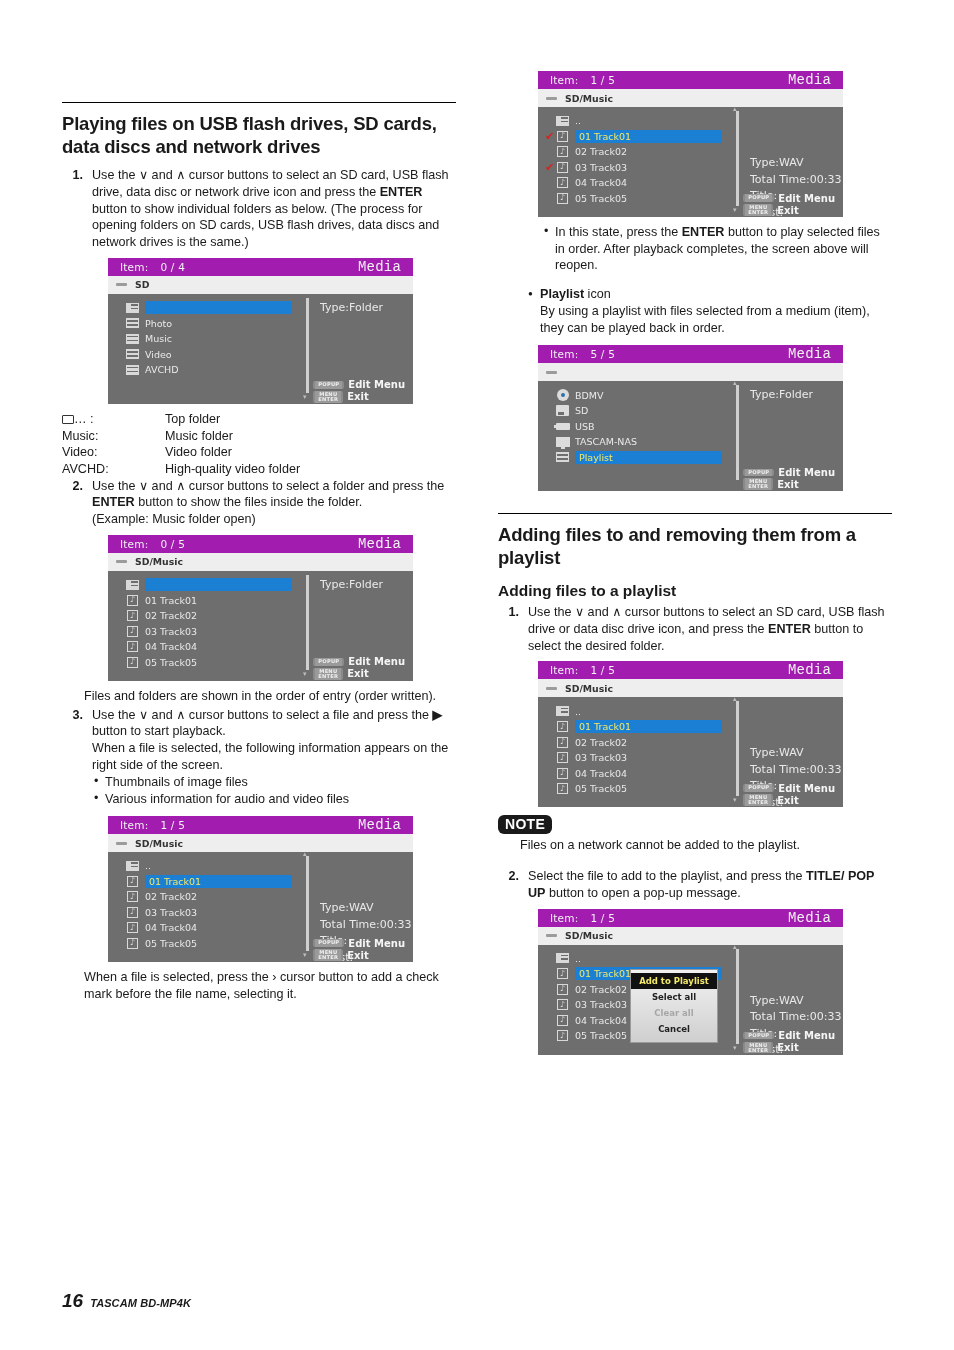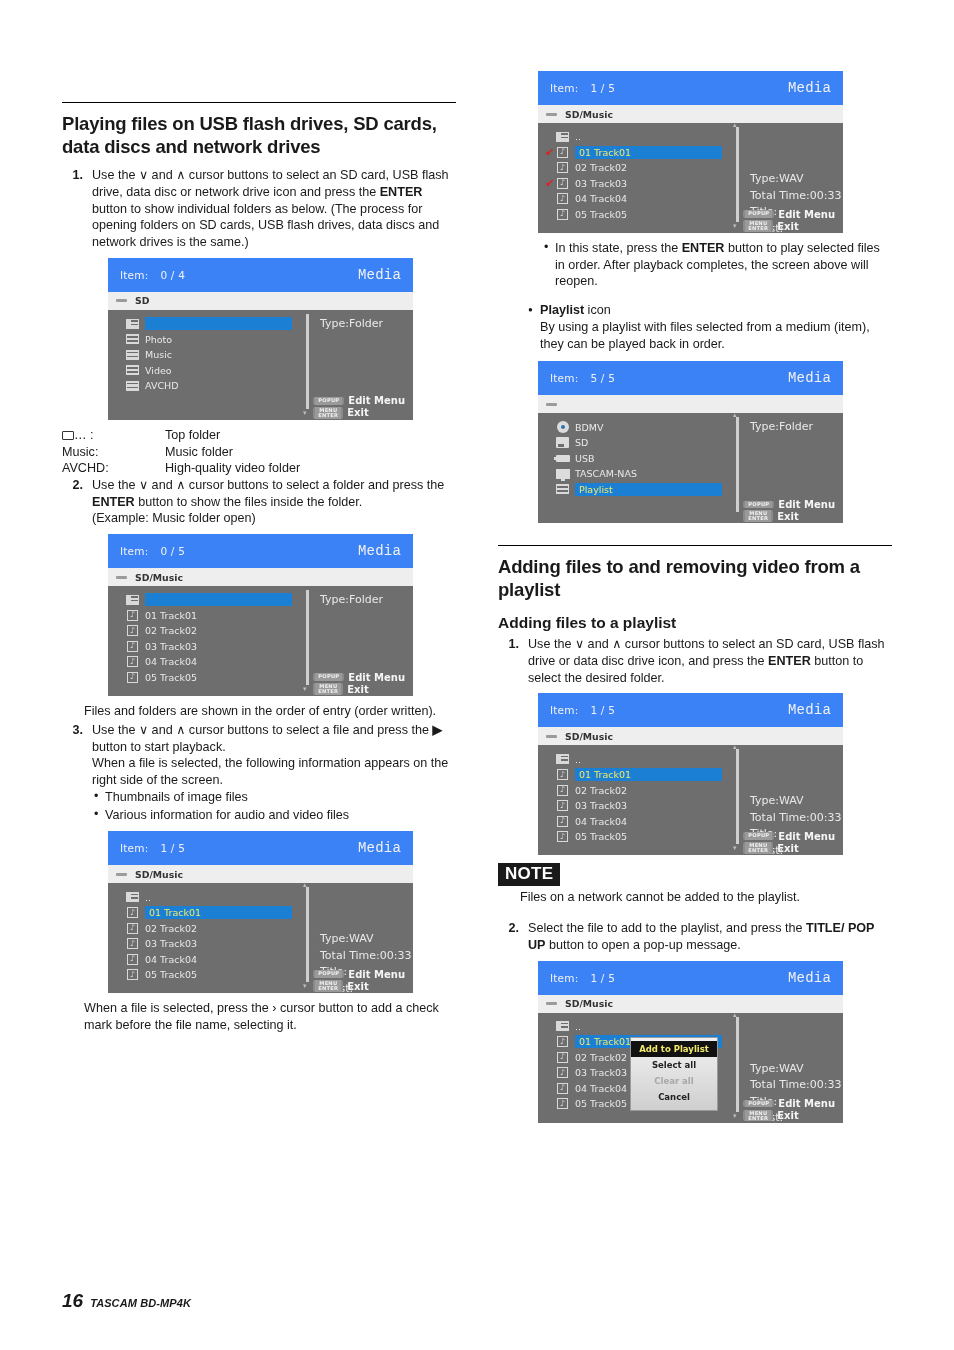--- a/index.html
+++ b/index.html
@@ -50,34 +50,35 @@
   b, strong { font-weight:bold; }
 
   
   .legend { font-size:12.6px; line-height:1.33; margin:2px 0 0 0; }
   .legend .row { display:flex; }
   .legend .k { width:103px; flex:0 0 103px; }
 
   
   .note-badge {
     display:inline-block; background:#1a1a1a; color:#fff;
-    font-size:17px; font-weight:bold; padding:1px 7px 2px 7px;
+    font-size:14px; font-weight:bold; padding:1px 7px 2px 7px;
     letter-spacing:0.3px;
+    border-radius:6px;
   }
   .note-wrap { margin:8px 0 4px 0; }
   .note-text { font-size:12.6px; line-height:1.33; margin-left:22px; margin-top:3px;}
 
   
   .screen {
     width:305px; background:#6e6e6e; margin:7px 0 7px 46px;
     font-family:"DejaVu Sans", sans-serif;
     position:relative; color:#e8e8e8;
   }
   .scr-title {
-    background:#3b82f6; height:34px; display:flex; align-items:center;
+    background:#a21caf; height:18px; display:flex; align-items:center;
     padding:0 12px; font-size:10.5px; color:#f2f2f2; letter-spacing:0.2px;
   }
   .scr-title .lbl { margin-right:12px; }
   .scr-title .cnt { flex:1; }
   .scr-title .media { font-size:14px;font-family:Liberation Mono, monospace; }
   .scr-path {
     background:#eeeeee; height:18px; display:flex; align-items:center;
     padding:0 8px; font-size:9.3px; color:#333; font-weight:bold;
   }
   .path-ico {
@@ -238,20 +239,24 @@
     <div class="legend indent2">
       <div class="row">
           <span class="k"><span class="icon-topfolder"></span><span>… :</span></span>
           <span>Top folder</span>
         </div>
       <div class="row">
           <span class="k">Music:</span>
           <span>Music folder</span>
         </div>
       <div class="row">
+          <span class="k">Video:</span>
+          <span>Video folder</span>
+        </div>
+      <div class="row">
           <span class="k">AVCHD:</span>
           <span>High-quality video folder</span>
         </div>
     </div>
 
     <div class="step">
       <div class="num">2.</div>
       <div class="body"><span>Use the </span><span>∨</span><span> and </span><span>∧</span><span> cursor buttons to select a folder and press the </span><b>ENTER</b><span> button to show the files inside the folder.</span><br><span>(Example: Music folder open)</span></div>
     </div>
 
@@ -574,21 +579,21 @@
             </div>
           <div class="footrow">
               <span class="keycap two"><span>MENU</span><br><span>ENTER</span></span>
               <span class="footlbl">Exit</span>
             </div>
         </div>
       </div>
     </div>
 
     <div class="rule" style="margin-top:22px;"></div>
-    <h1 class="sec">Adding files to and removing video from a playlist</h1>
+    <h1 class="sec">Adding files to and removing them from a playlist</h1>
     <h2 class="sub">Adding files to a playlist</h2>
 
     <div class="step">
       <div class="num">1.</div>
       <div class="body"><span>Use the </span><span>∨</span><span> and </span><span>∧</span><span> cursor buttons to select an SD card, USB flash drive or data disc drive icon, and press the </span><b>ENTER</b><span> button to select the desired folder.</span></div>
     </div>
 
     <div class="screen" style="margin-left:40px;">
       <div class="scr-title">
         <span class="lbl">Item:</span>

